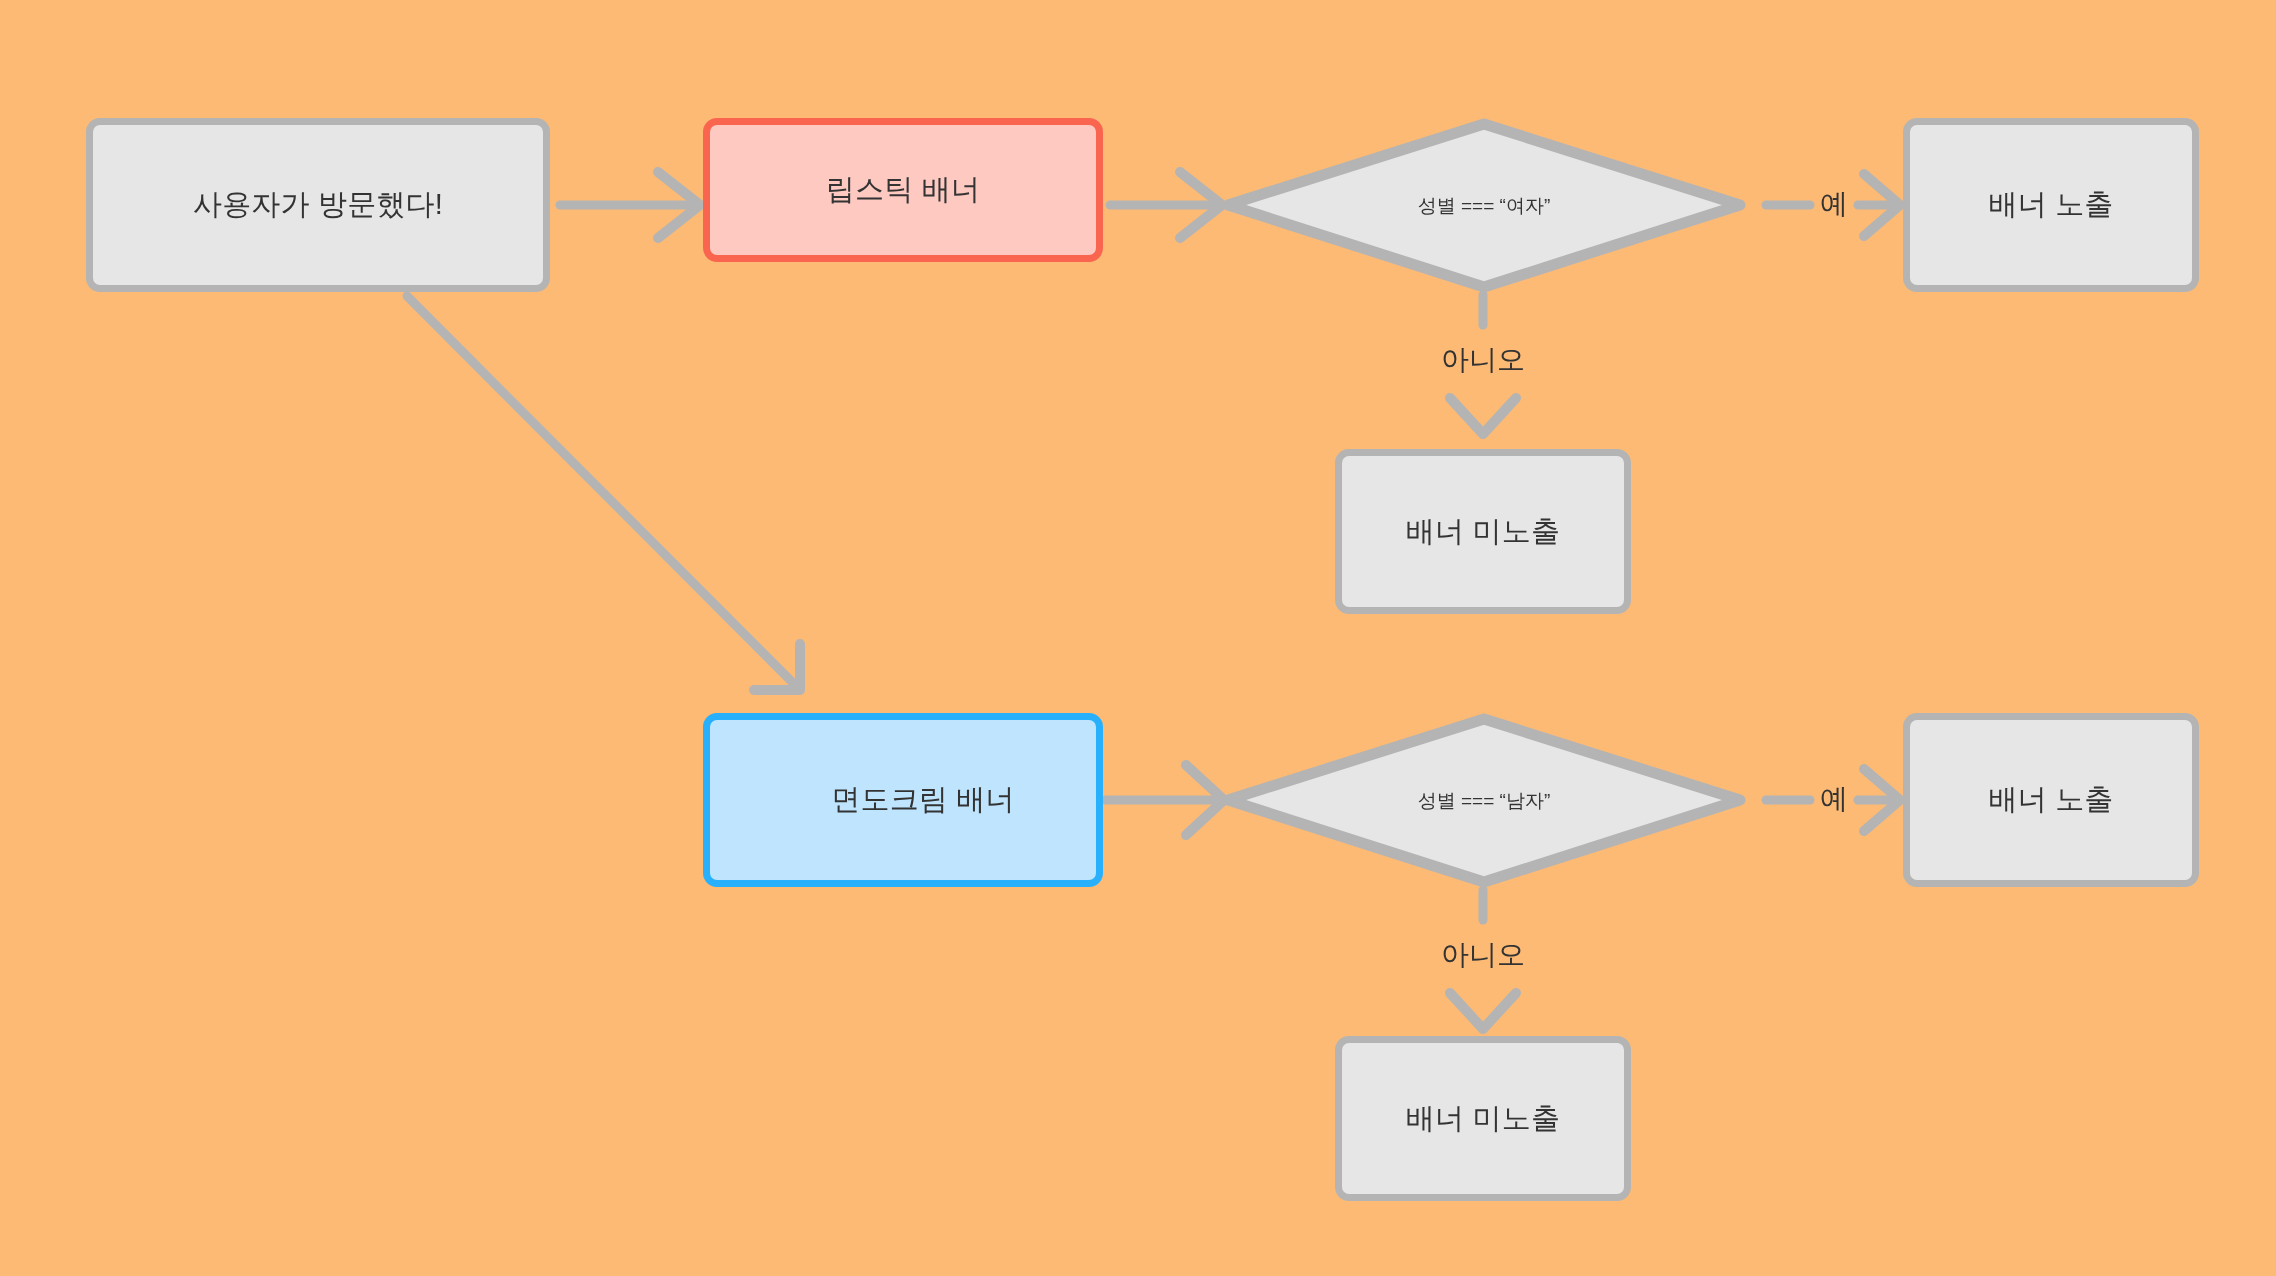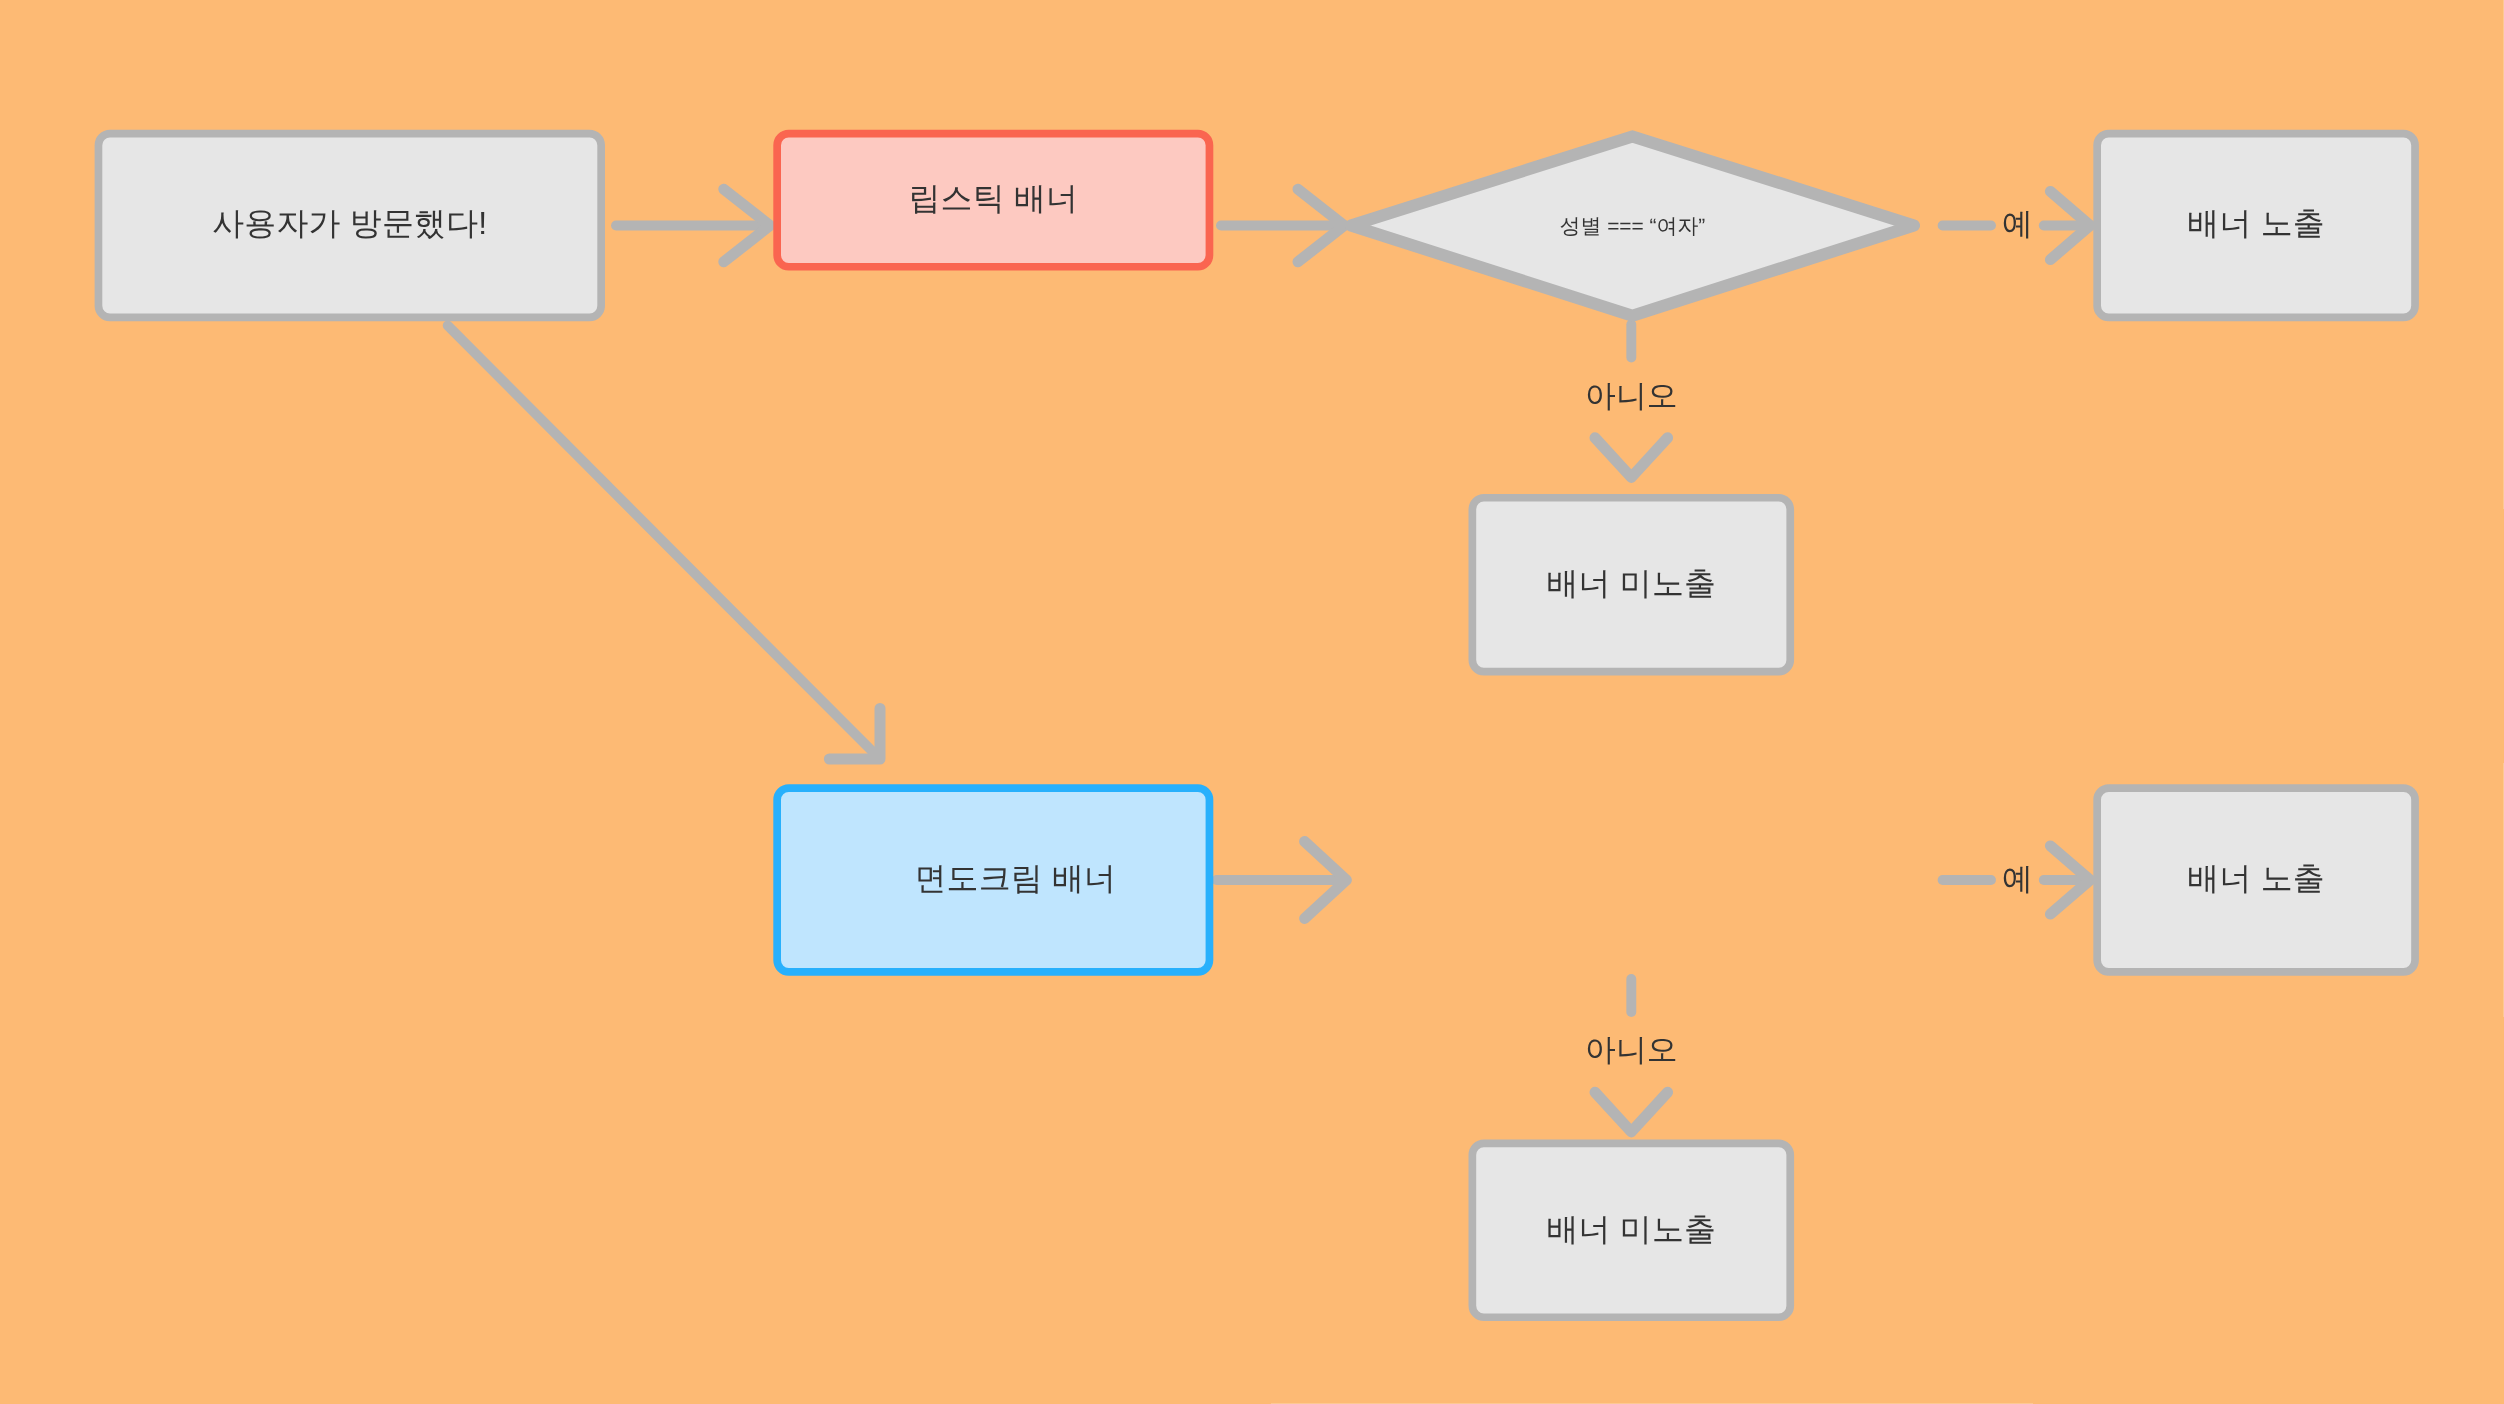--- a/index.html
+++ b/index.html
@@ -143,21 +143,21 @@
     <g>
       <line x1="1483" y1="890" x2="1483" y2="920" stroke="#b4b4b4" stroke-width="9" stroke-linecap="round"></line>
       <polyline points="1450,993 1483,1029 1516,993" fill="none" stroke="#b4b4b4" stroke-width="10" stroke-linecap="round" stroke-linejoin="round"></polyline>
     </g>
   </svg>
 
   <div class="node box gray" style="left:86px; top:118px; width:464px; height:174px;">
     <span class="label">사용자가 방문했다!</span>
   </div>
 
-  <div class="node box red" style="left:703px; top:118px; width:400px; height:128px;">
+  <div class="node box red" style="left:703px; top:118px; width:400px; height:144px;">
     <span class="label">립스틱 배너</span>
   </div>
 
   <div class="diamond-wrap" style="left:1222px; top:118px; width:524px; height:175px;">
     <svg width="524" height="175" viewBox="0 0 524 175" xmlns="http://www.w3.org/2000/svg">
       <polygon points="262,6 518,87 262,169 6,87" fill="#e6e6e6" stroke="#b4b4b4" stroke-width="11" stroke-linejoin="round"></polygon>
     </svg>
     <div class="label">성별 === “여자”</div>
   </div>
 
@@ -170,20 +170,26 @@
   <div class="edge-label" style="left:1413px; top:341px; width:140px;">아니오</div>
 
   <div class="node box gray" style="left:1335px; top:449px; width:296px; height:165px;">
     <span class="label">배너 미노출</span>
   </div>
 
   <div class="node box blue" style="left:703px; top:713px; width:400px; height:174px;padding-left:40px;">
     <span class="label">면도크림 배너</span>
   </div>
 
+  <div class="diamond-wrap" style="left:1222px; top:713px; width:524px; height:175px;">
+    <svg width="524" height="175" viewBox="0 0 524 175" xmlns="http://www.w3.org/2000/svg">
+      <polygon points="262,6 518,87 262,169 6,87" fill="#e6e6e6" stroke="#b4b4b4" stroke-width="11" stroke-linejoin="round"></polygon>
+    </svg>
+    <div class="label">성별 === “남자”</div>
+  </div>
 
   <div class="edge-label" style="left:1806px; top:780px; width:56px;">예</div>
 
   <div class="node box gray" style="left:1903px; top:713px; width:296px; height:174px;">
     <span class="label">배너 노출</span>
   </div>
 
   <div class="edge-label" style="left:1413px; top:936px; width:140px;">아니오</div>
 
   <div class="node box gray" style="left:1335px; top:1036px; width:296px; height:165px;">

